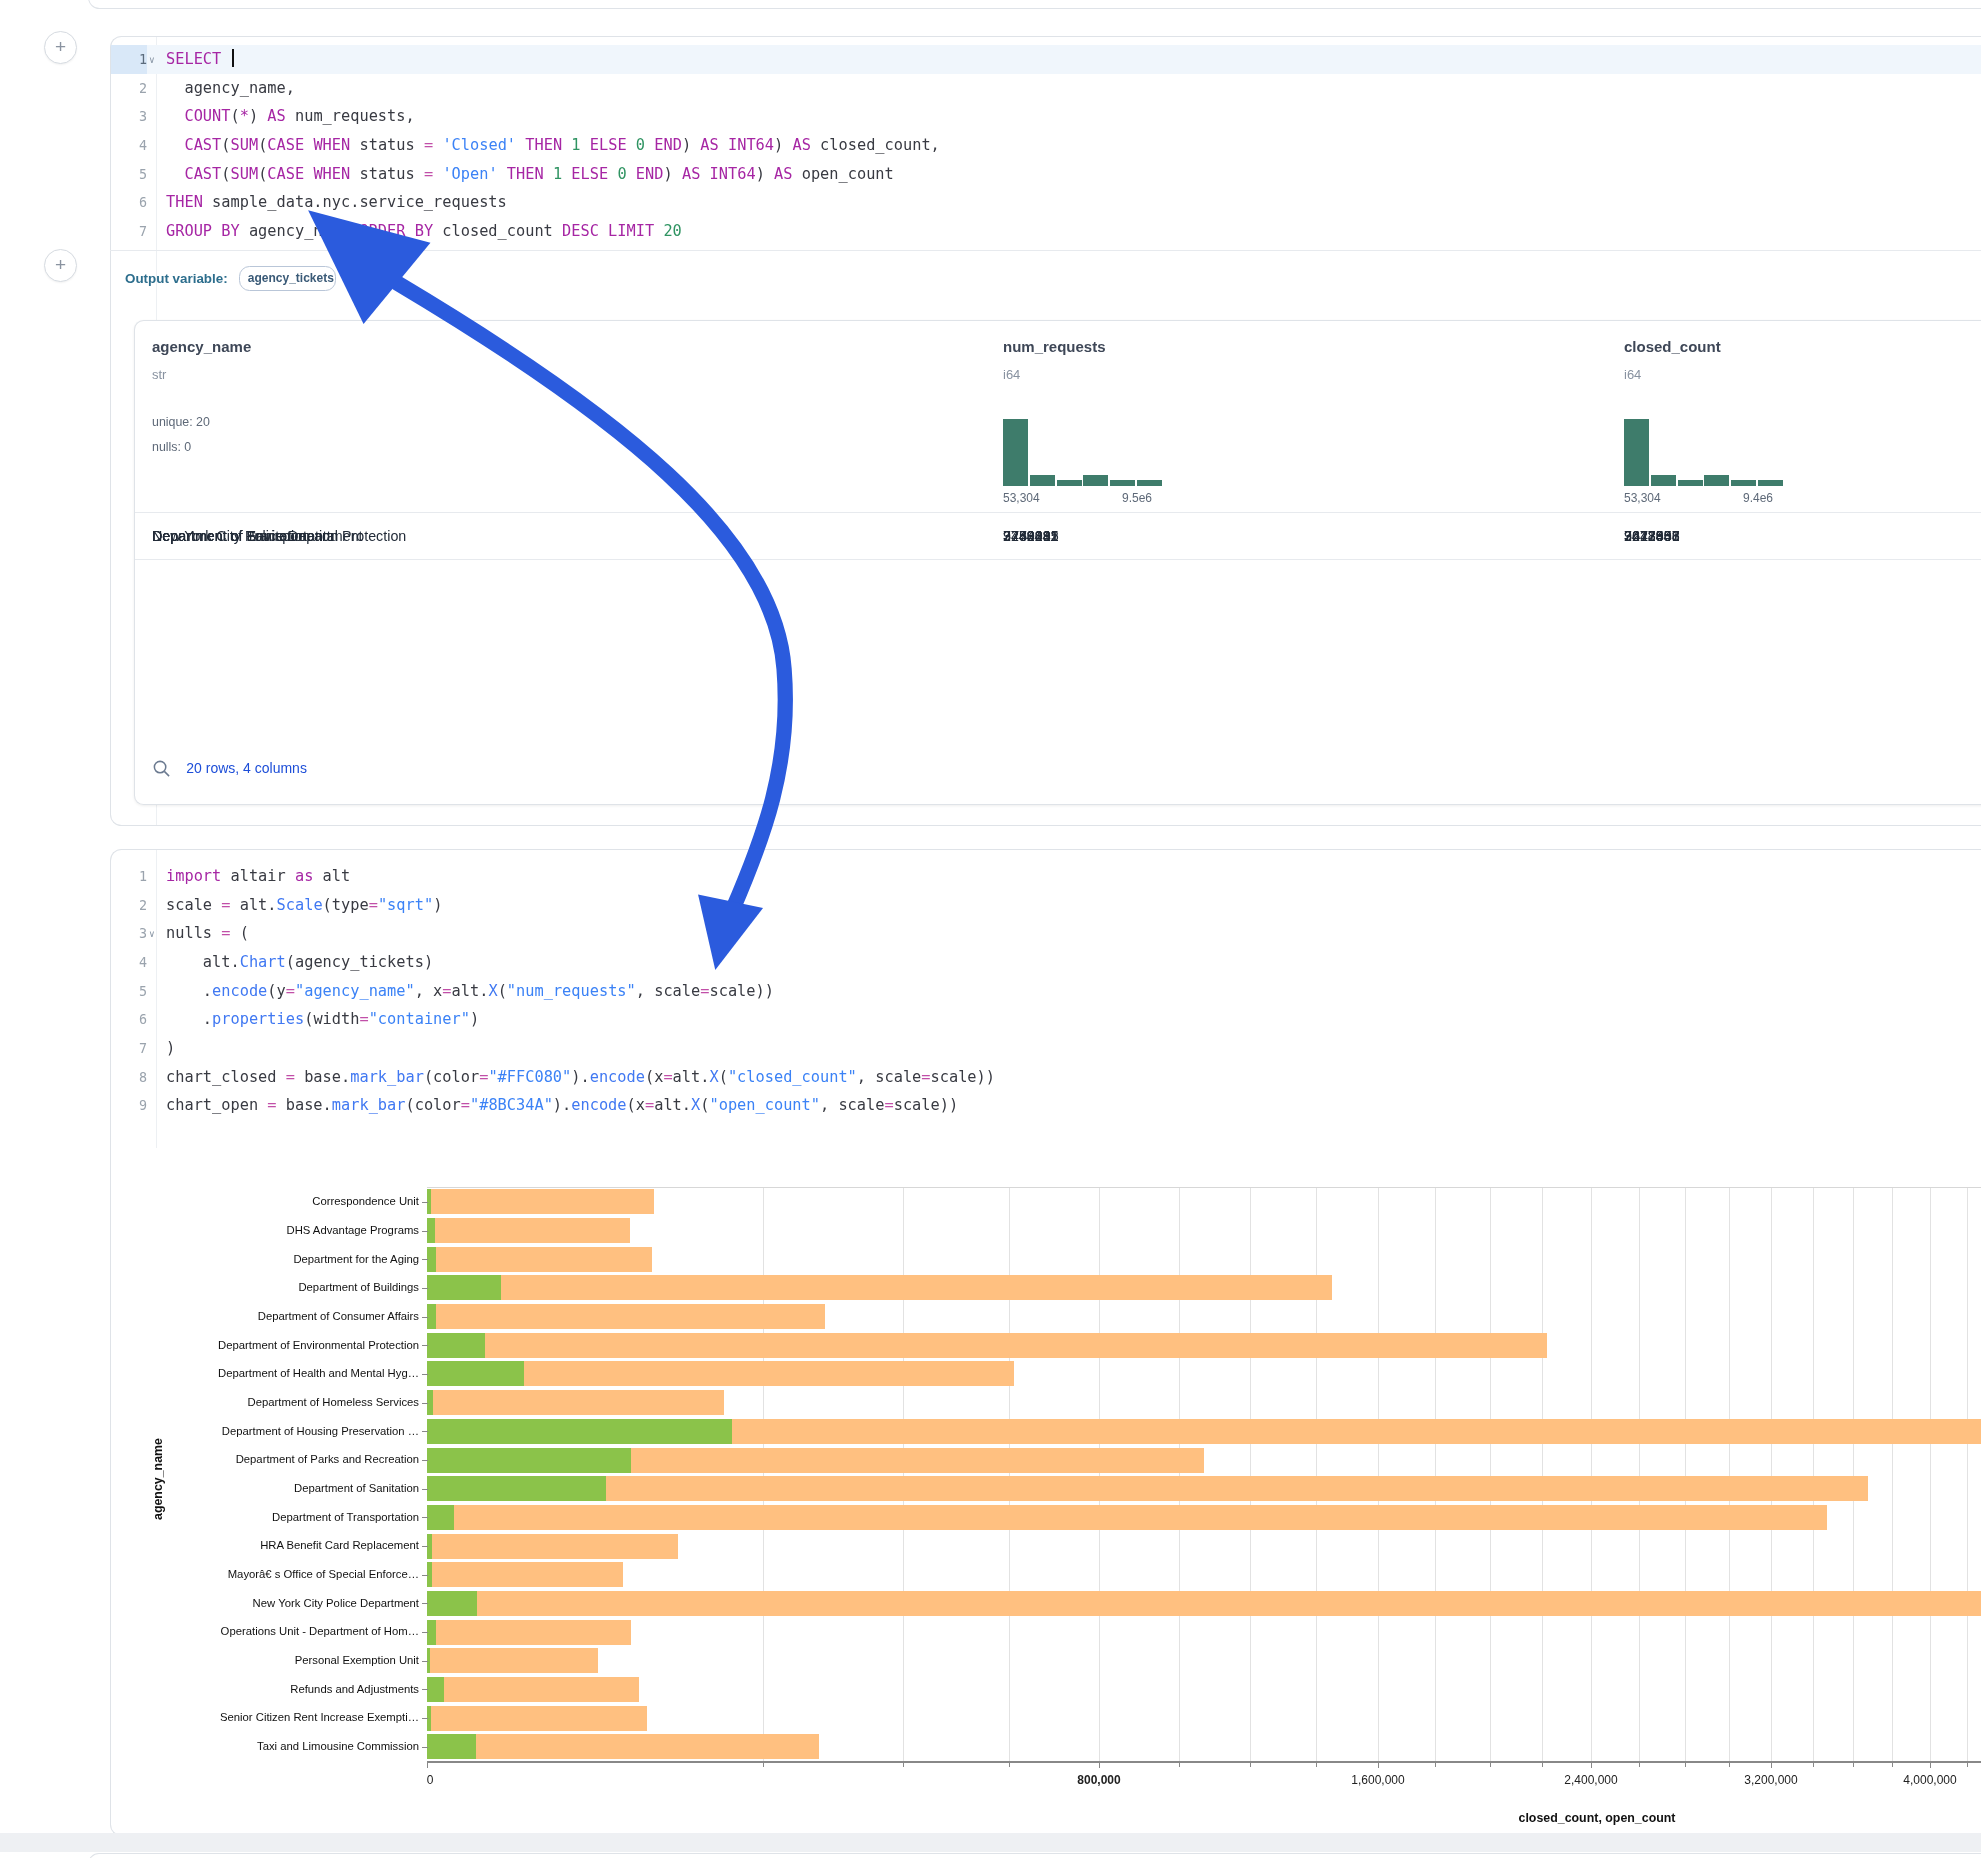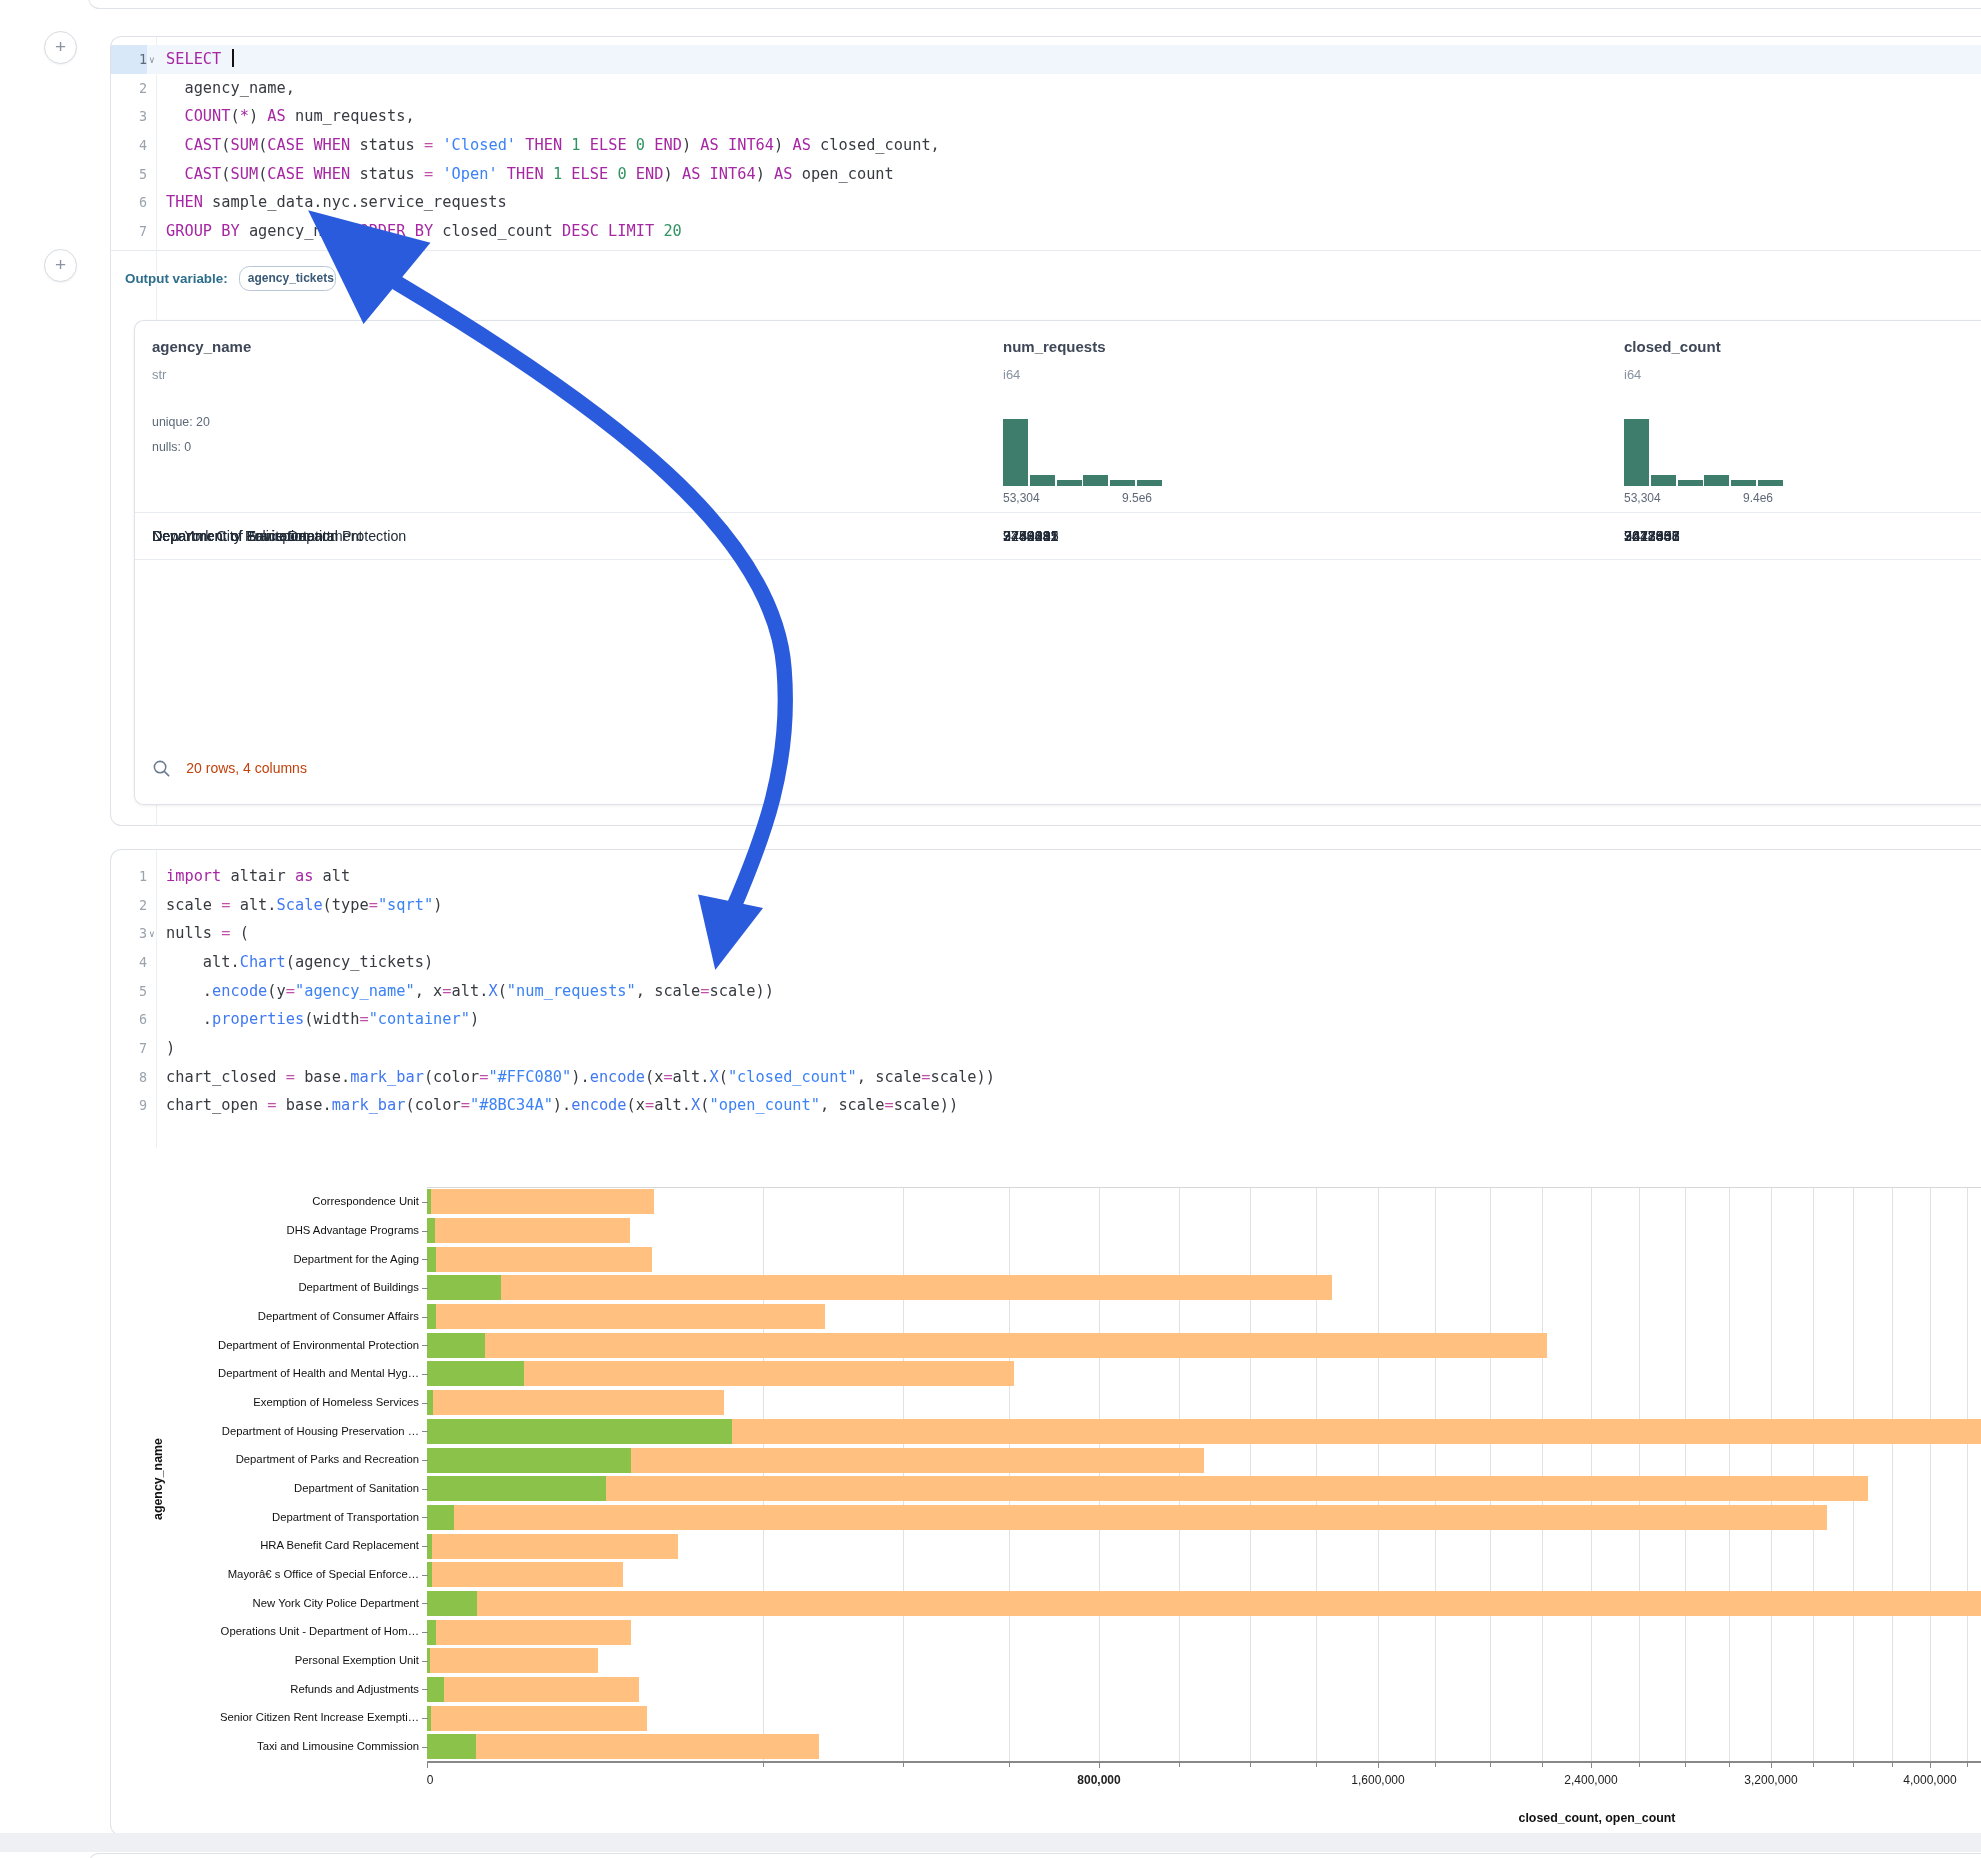--- a/index.html
+++ b/index.html
@@ -58,21 +58,21 @@
   .col-type{position:absolute;top:46px;font-size:13px;color:#8892A0;}
   .col-stat1{position:absolute;top:94px;font-size:12.4px;color:#5E6978;}
   .col-stat2{position:absolute;top:119px;font-size:12.4px;color:#5E6978;}
   .hist{position:absolute;top:96px;width:163px;height:69px;}
   .hist .bar{position:absolute;bottom:0;background:#3E7C6B;}
   .hist-min{position:absolute;top:170px;font-size:12px;color:#5E6978;}
   .hist-max{position:absolute;top:170px;font-size:12px;color:#5E6978;}
   .t-row{position:absolute;left:0;right:0;height:46px;border-top:1px solid #e7eaee;}
   .t-row:last-of-type{border-bottom:1px solid #e7eaee;}
   .t-cell{position:absolute;top:0;height:46px;line-height:46px;font-size:14.3px;color:#222B38;white-space:nowrap;}
-  .t-footer{position:absolute;left:17px;top:428px;height:38px;display:flex;align-items:center;color:#c2410c;font-size:14px;}
+  .t-footer{position:absolute;left:17px;top:428px;height:38px;display:flex;align-items:center;color:#1d4ed8;font-size:14px;}
   .t-footer svg{margin-right:15.3px;}
 
   
   .chart-wrap{position:absolute;left:0px;top:1176px;right:0;height:660px;}
   .y-label{position:absolute;font-size:11.3px;color:#111;text-align:right;white-space:nowrap;}
   .y-tick{position:absolute;width:5.7px;height:1px;background:#888;}
   .x-tick{position:absolute;width:1px;height:5.7px;background:#888;}
   .gridline{position:absolute;width:1px;background:#e2e2e2;}
   .plot-top{position:absolute;height:1px;background:#d7d7d7;}
   .axis-line{position:absolute;height:1.9px;background:#888;}
@@ -316,21 +316,21 @@
         <div class="bar-rect" style="left: 316px; top: 156px; width: 1120px; height: 25px; background: rgb(255, 192, 128);"></div>
         <div class="bar-rect" style="left: 316px; top: 156px; width: 58px; height: 25px; background: rgb(139, 195, 74);"></div>
         <div class="y-label" style="right: 0px; left: 0px; width: 308px; top: 162px;">Department of Environmental Protection</div>
         <div class="y-tick" style="left: 311px; top: 168px;"></div>
         <div class="bar-rect" style="left: 316px; top: 184px; width: 587px; height: 25px; background: rgb(255, 192, 128);"></div>
         <div class="bar-rect" style="left: 316px; top: 184px; width: 97px; height: 25px; background: rgb(139, 195, 74);"></div>
         <div class="y-label" style="right: 0px; left: 0px; width: 308px; top: 190px;">Department of Health and Mental Hyg…</div>
         <div class="y-tick" style="left: 311px; top: 197px;"></div>
         <div class="bar-rect" style="left: 316px; top: 213px; width: 297px; height: 25px; background: rgb(255, 192, 128);"></div>
         <div class="bar-rect" style="left: 316px; top: 213px; width: 5.8px; height: 25px; background: rgb(139, 195, 74);"></div>
-        <div class="y-label" style="right: 0px; left: 0px; width: 308px; top: 219px;">Exemption of Homeless Services</div>
+        <div class="y-label" style="right: 0px; left: 0px; width: 308px; top: 219px;">Department of Homeless Services</div>
         <div class="y-tick" style="left: 311px; top: 226px;"></div>
         <div class="bar-rect" style="left: 316px; top: 242px; width: 1555px; height: 25px; background: rgb(255, 192, 128);"></div>
         <div class="bar-rect" style="left: 316px; top: 242px; width: 305px; height: 25px; background: rgb(139, 195, 74);"></div>
         <div class="y-label" style="right: 0px; left: 0px; width: 308px; top: 248px;">Department of Housing Preservation …</div>
         <div class="y-tick" style="left: 311px; top: 254px;"></div>
         <div class="bar-rect" style="left: 316px; top: 271px; width: 777px; height: 25px; background: rgb(255, 192, 128);"></div>
         <div class="bar-rect" style="left: 316px; top: 271px; width: 204px; height: 25px; background: rgb(139, 195, 74);"></div>
         <div class="y-label" style="right: 0px; left: 0px; width: 308px; top: 276px;">Department of Parks and Recreation</div>
         <div class="y-tick" style="left: 311px; top: 283px;"></div>
         <div class="bar-rect" style="left: 316px; top: 299px; width: 1441px; height: 25px; background: rgb(255, 192, 128);"></div>

